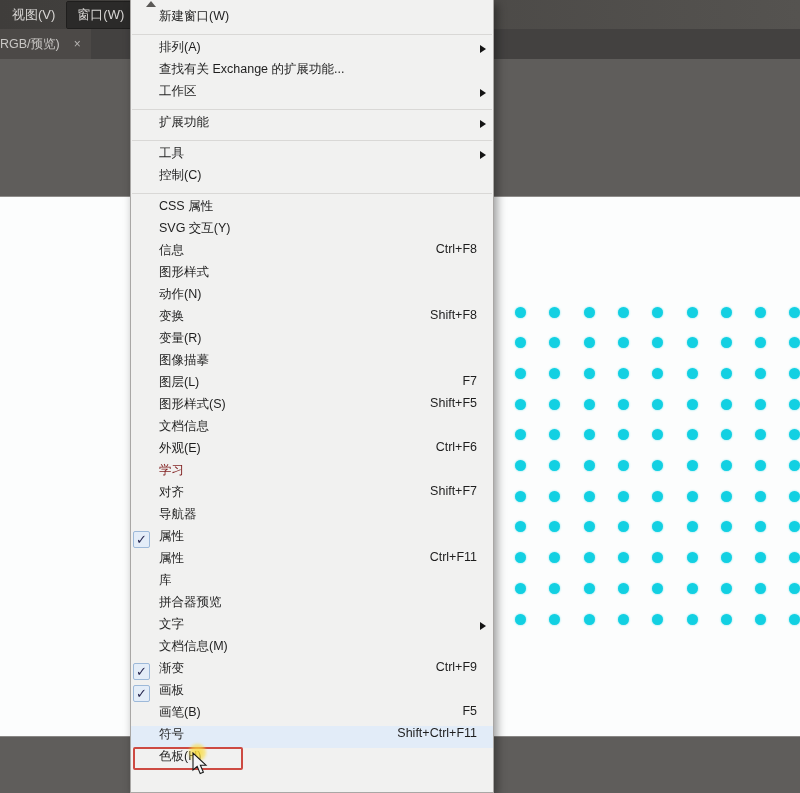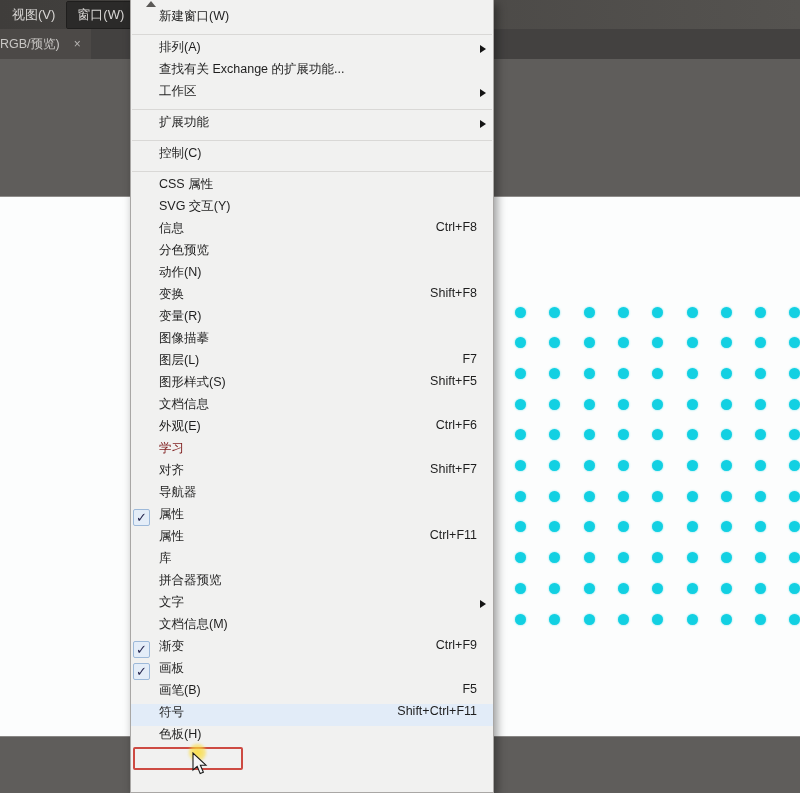--- a/index.html
+++ b/index.html
@@ -198,37 +198,41 @@
         <div class="line"></div>
       </div>
       <div class="mi">
         <span class="mi-label">扩展功能</span>
         <span class="mi-arrow"></span>
       </div>
       <div class="msep">
         <div class="line"></div>
       </div>
       <div class="mi">
+        <span class="mi-label">工具</span>
+        <span class="mi-arrow"></span>
+      </div>
+      <div class="mi">
         <span class="mi-label">控制(C)</span>
       </div>
       <div class="msep">
         <div class="line"></div>
       </div>
       <div class="mi">
         <span class="mi-label">CSS 属性</span>
       </div>
       <div class="mi">
         <span class="mi-label">SVG 交互(Y)</span>
       </div>
       <div class="mi">
         <span class="mi-label">信息</span>
         <span class="mi-shortcut">Ctrl+F8</span>
       </div>
       <div class="mi">
-        <span class="mi-label">分色预览</span>
+        <span class="mi-label">图形样式</span>
       </div>
       <div class="mi">
         <span class="mi-label">动作(N)</span>
       </div>
       <div class="mi">
         <span class="mi-label">变换</span>
         <span class="mi-shortcut">Shift+F8</span>
       </div>
       <div class="mi">
         <span class="mi-label">变量(R)</span>

